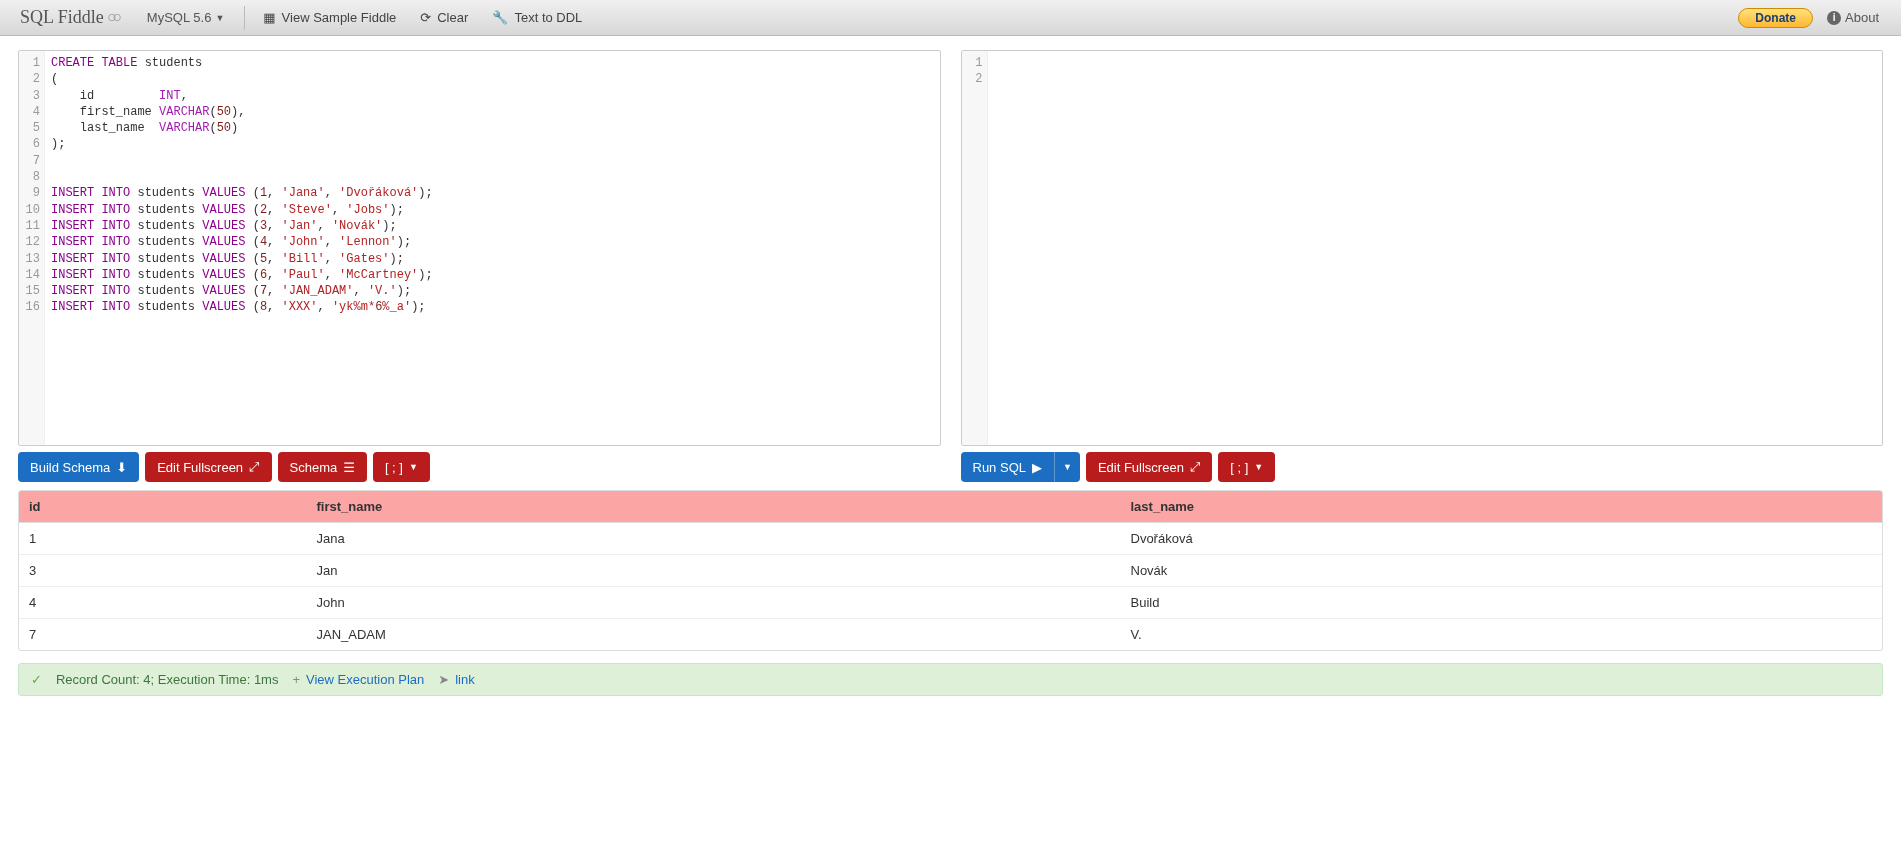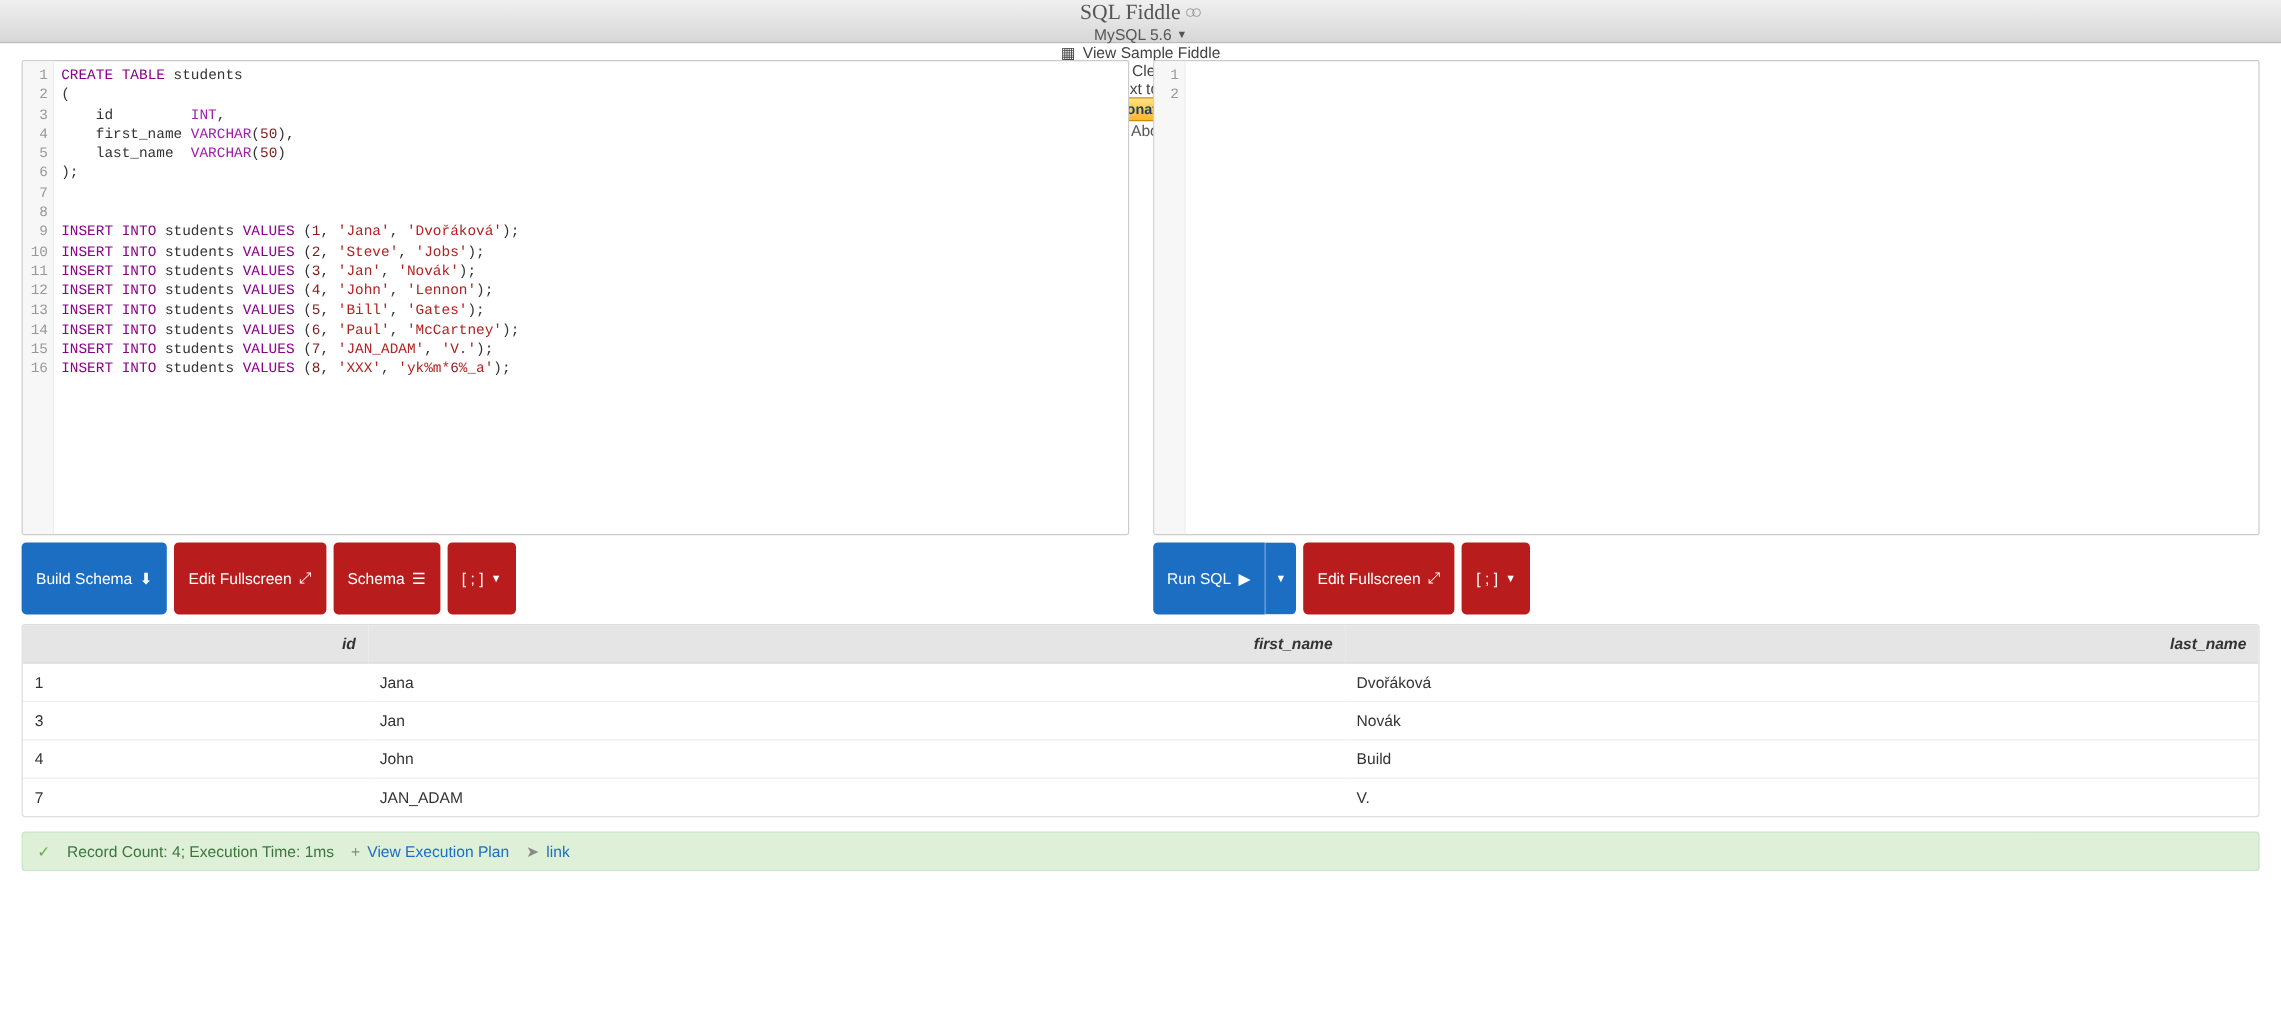--- a/index.html
+++ b/index.html
@@ -9,21 +9,20 @@
   color: #333;
   background: #fff;
 }
 .topbar {
   height: 36px;
   background: linear-gradient(#f0f0f0, #d7d7d7);
   border-bottom: 1px solid #bbb;
   display: flex;
   align-items: center;
   padding: 0 8px;
-  flex-direction: column;
 }
 .logo {
   font-family: Georgia, serif;
   font-size: 18px;
   color: #555;
   padding: 0 12px;
   display: flex;
   align-items: center;
   gap: 4px;
 }
@@ -110,21 +109,21 @@
 .num { color: #7f1d1d; }   
 .action-rows {
   display: flex;
   gap: 20px;
   padding: 0 18px 8px 18px;
 }
 .action-group { flex: 1; display: flex; gap: 6px; }
 .btn {
   border: none;
   border-radius: 4px;
-  padding: 22px 12px;
+  padding: 7px 12px;
   font-size: 13px;
   color: #fff;
   cursor: pointer;
   display: inline-flex;
   align-items: center;
   gap: 6px;
 }
 .btn-primary { background: #1b6ec2; }
 .btn-info    { background: #b91c1c; }
 .btn-small-caret {
@@ -134,26 +133,25 @@
 .btn-joined .btn-primary { border-top-right-radius:0;border-bottom-right-radius:0; }
 .btn-joined .btn-small-caret { border-top-left-radius:0;border-bottom-left-radius:0;border-radius:0 4px 4px 0; }
 .results {
   margin: 0 18px 12px 18px;
   border: 1px solid #ddd;
   border-radius: 3px;
   overflow: hidden;
 }
 .results table { width: 100%; border-collapse: collapse; font-size: 13px; }
 .results th {
-  text-align: right;
-  background: #e5e5e5;
+  text-align: left;
+  background: #fca5a5;
   padding: 8px 10px;
   font-weight: bold;
   border-bottom: 1px solid #ddd;
-  font-style: italic;
 }
 .results td {
   padding: 8px 10px;
   border-top: 1px solid #eee;
 }
 .statusbar {
   margin: 0 18px;
   background: #dff0d8;
   border: 1px solid #c7e6c7;
   border-radius: 3px;

